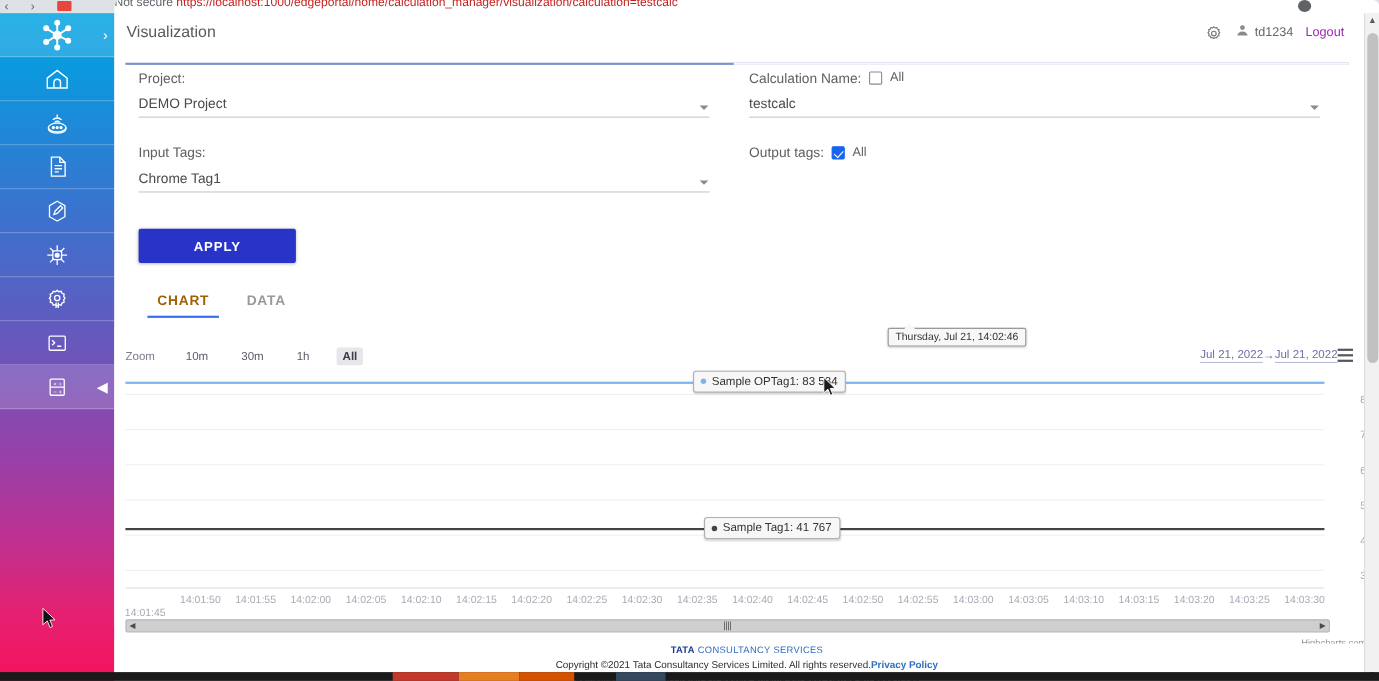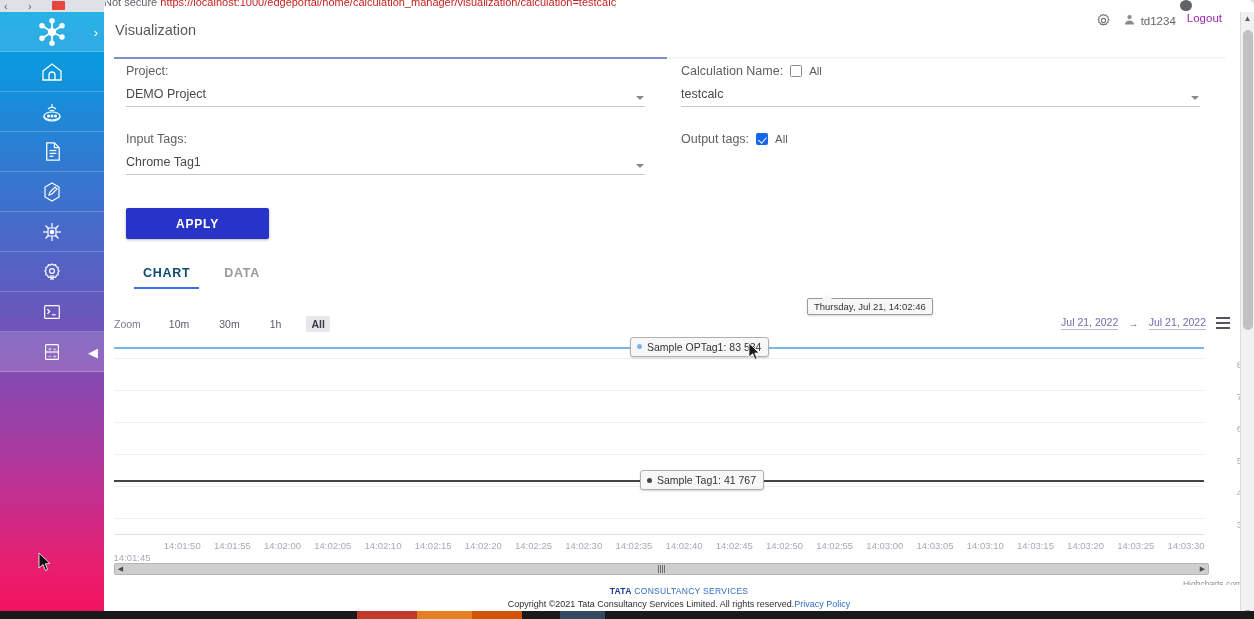--- a/index.html
+++ b/index.html
@@ -71,21 +71,21 @@
   #appbar {
     position: relative; height: 36px; width: 1150px;
     border-bottom: none;
     display: flex; align-items: center;
   }
   #appbar-title {
     margin-left: 11px; font-size: 14.5px; color: #5a5a5a; font-weight: 400;
   }
   #appbar-right {
     position: absolute; right: 32px; top: 0; height: 36px;
-    display: flex; align-items: flex-start; gap: 11px;
+    display: flex; align-items: center; gap: 11px;
   }
   #gear-icon-wrap { width: 17px; height: 17px; color: #777; }
   #user-chip { display: flex; align-items: center; gap: 5px; }
   #user-name { font-size: 11.5px; color: #666; }
   #logout-link { font-size: 11.5px; color: #9c27b0; }
   #appbar-rule {
     position: absolute; left: 10px; top: 45px; width: 1112px; height: 2px;
     background: #7e8fd0;
   }
   #appbar-rule-right {
@@ -148,21 +148,21 @@
 
   
   #tabs {
     position: absolute; left: 22px; top: 248px;
     display: flex; gap: 0px;
   }
   .tab {
     font-size: 12.5px; font-weight: bold; letter-spacing: 0.7px;
     color: #9a9a9a; padding: 6px 17px 9px 17px; position: relative;
   }
-  .tab.active { color: #0c4a6e; }
+  .tab.active { color: #a16207; }
   .tab.active::after {
     content: ""; position: absolute; left: 8px; right: 8px; bottom: 0;
     height: 2px; background: #3b6ef0;
   }
 
   
   #chart-panel {
     position: absolute; left: 0px; top: 286px;
     width: 1150px; height: 272px;
     background: #ffffff;
@@ -172,21 +172,21 @@
     display: flex; align-items: center; gap: 20px;
     font-size: 10.5px; color: #7d7d8c;
   }
   #zoom-label { margin-right: 3px; }
   .zoom-btn {
     padding: 2px 5px; border-radius: 2px; color: #5b5b6b; font-size: 10.5px;
   }
   .zoom-btn.selected { background: #e6e6eb; color: #3a3a46; font-weight: bold; }
   #range-row {
     position: absolute; right: 24px; top: 18px;
-    display: flex; align-items: center; gap: 10px;
+    display: flex; align-items: center; 
     font-size: 10.5px; color: #6b6fa8;
   }
   .range-date { border-bottom: 1px solid #b9bcd8; padding-bottom: 1px; }
   #menu-icon { width: 14px; height: 12px; display:flex; flex-direction:column; justify-content:space-between; }
   #menu-icon i { display:block; height:2px; background:#55555f; width:100%; }
 
   #plot {
     position: absolute; left: 10px; top: 44px;
     width: 1090px; height: 192px;
   }
@@ -255,21 +255,21 @@
 
   
   #footer {
     position: absolute; left: 0; top: 573px; width: 1150px; height: 34px;
     text-align: center; background: #ffffff;
   }
   #footer-brand { font-size: 8.5px; letter-spacing: 0.3px; margin-top: 1px; }
   #footer-brand .tata { color: #1b3a93; font-weight: bold; }
   #footer-brand .tcs  { color: #2f6ec4; }
   #footer-copy { font-size: 9px; color: #2e2e2e; margin-top: 3px; }
-  #footer-copy a { color: #2f6ec4; text-decoration: none; }
+  #footer-copy a { color: #2f6ec4; text-decoration: none; font-weight: bold; }
   #footer-compat { font-size: 8.5px; color: #3c3c3c; margin-top: 2px; }
 
   
   #page-scrollbar {
     position: absolute; right: 0; top: 12px; width: 14px; height: 607px;
     background: #f1f1f1; border-left: 1px solid #dcdcdc;
   }
   #page-scrollbar .sb-arrow { text-align: center; font-size: 8px; color: #5a5a5a; padding-top: 2px; }
   #page-scrollbar .sb-arrow.bottom { position: absolute; bottom: 2px; left: 0; right: 0; }
   #page-scrollbar-thumb {

